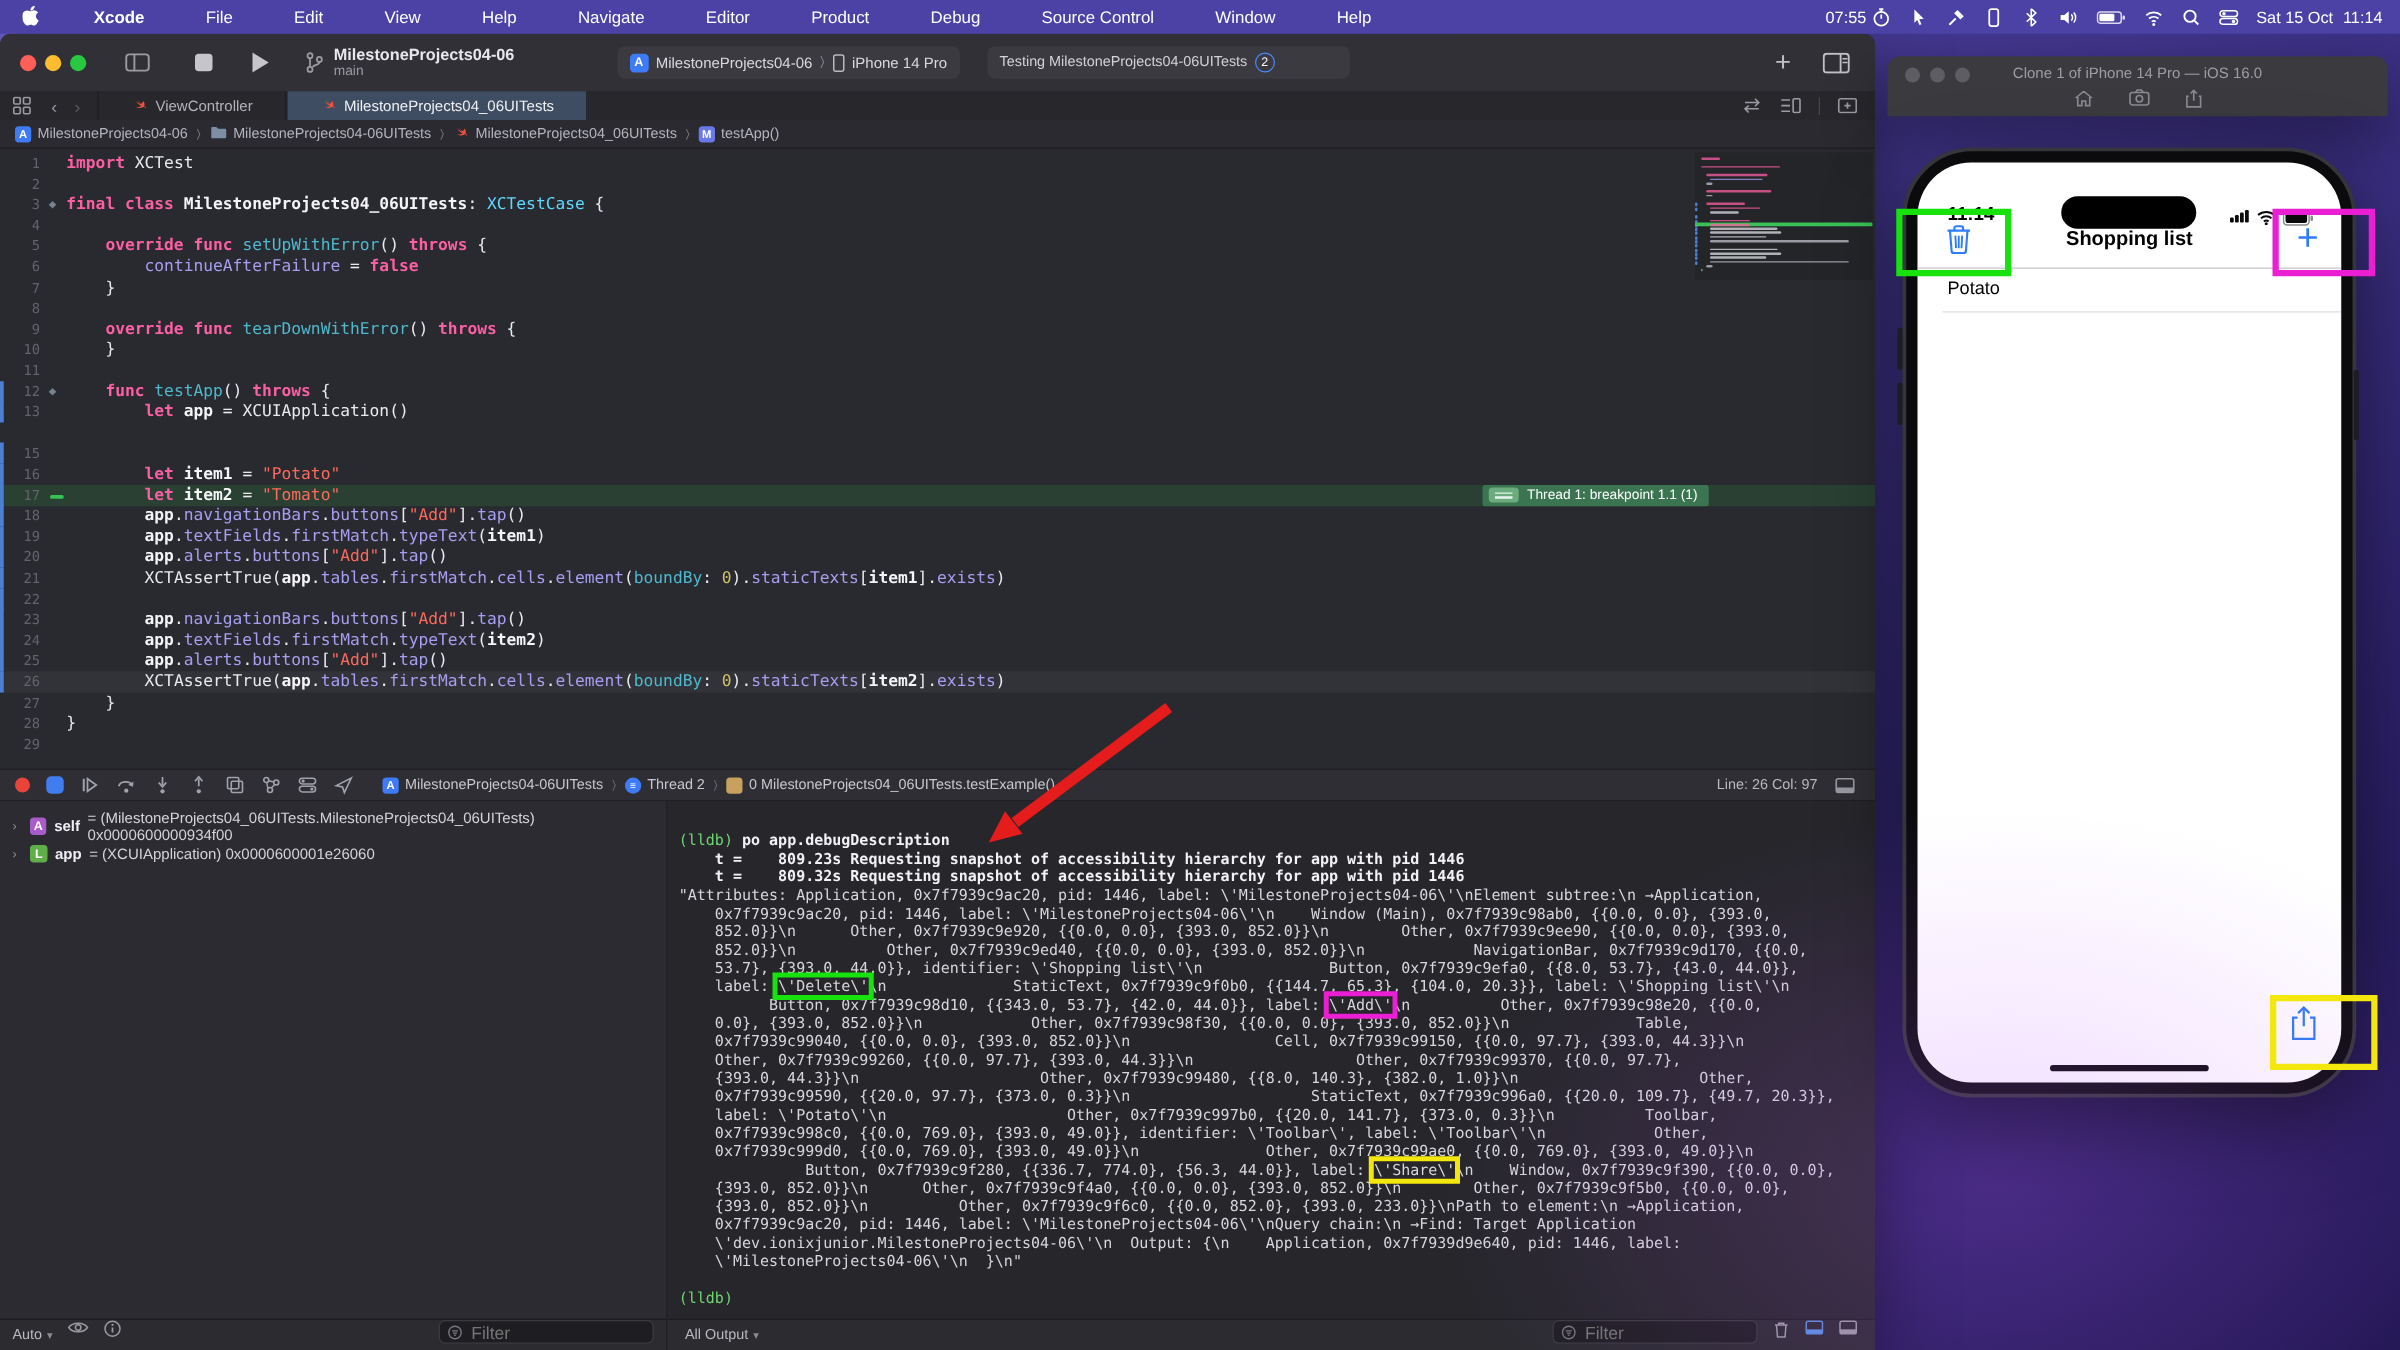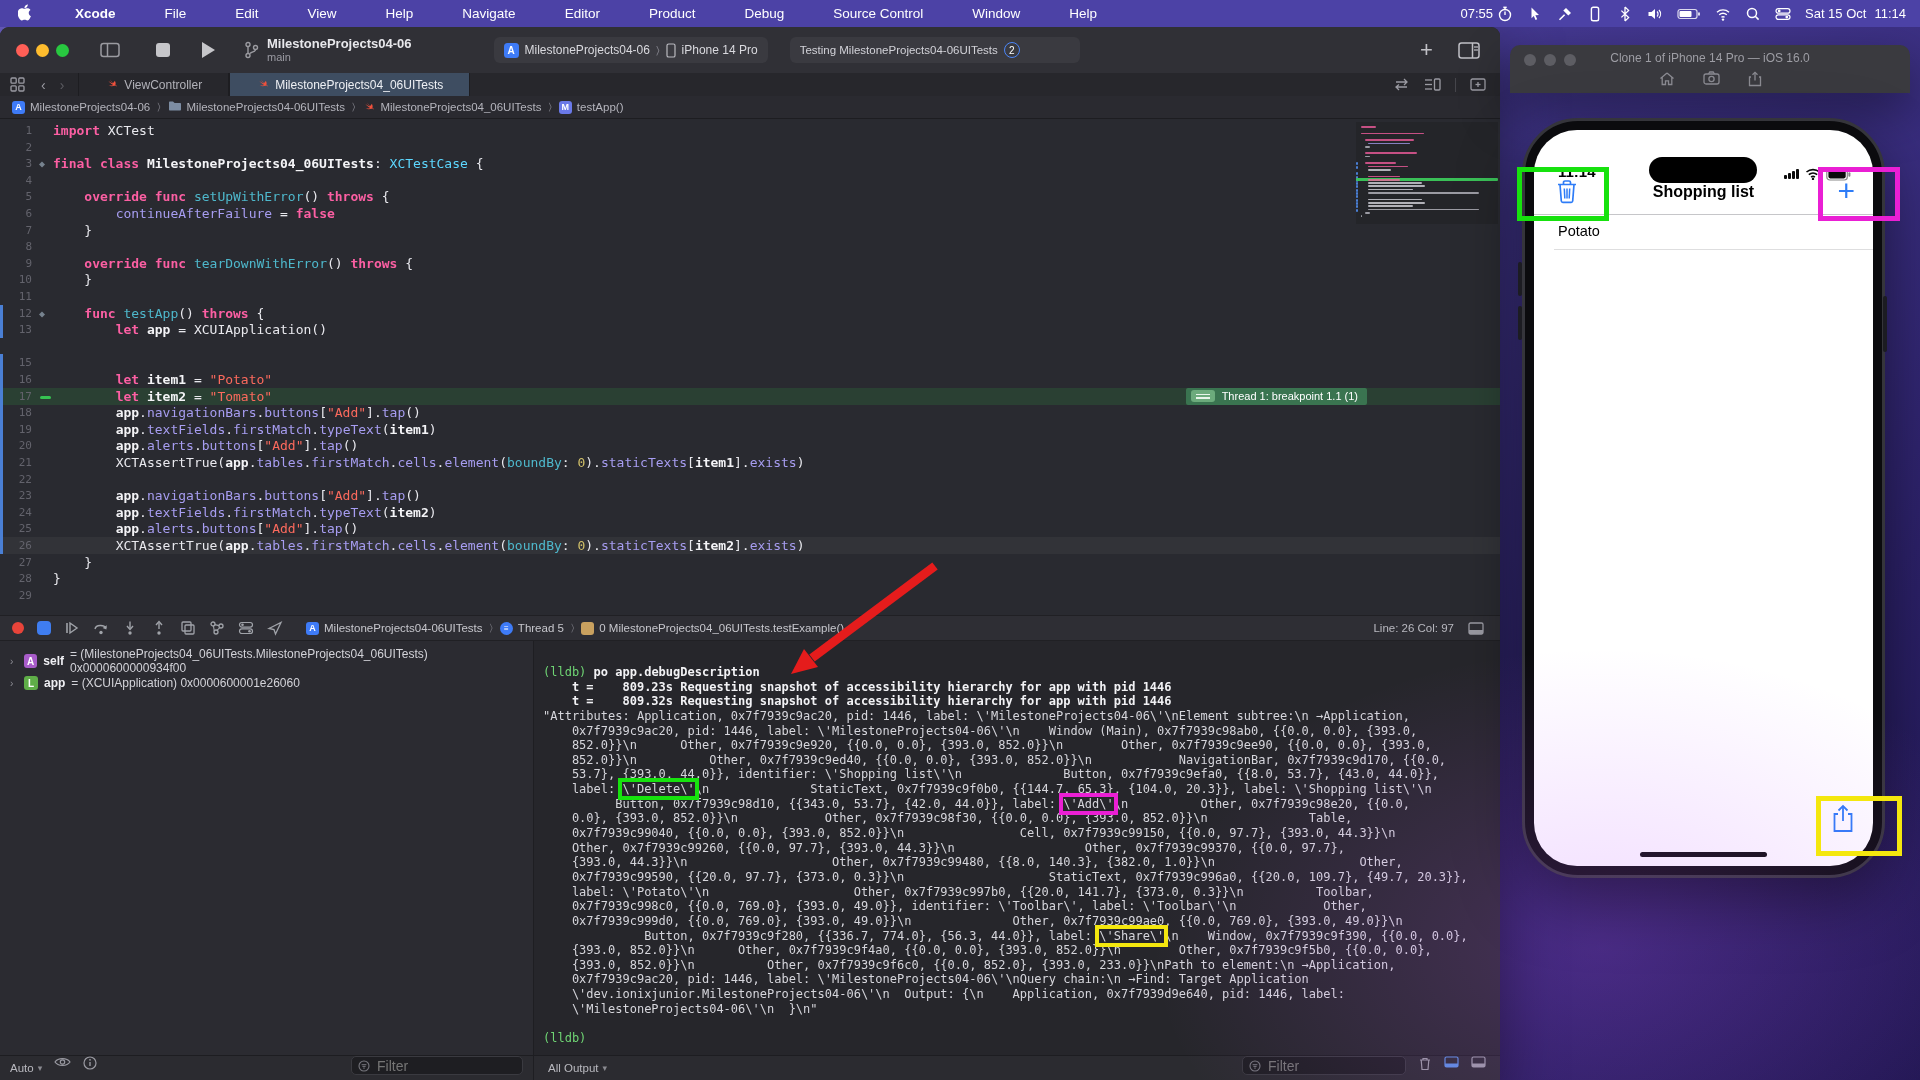--- a/index.html
+++ b/index.html
@@ -436,21 +436,21 @@
     <div id="dbg-crumb">
         <span style="display: flex; align-items: center; gap: 5px;">
           <span>
             <span class="jicon" style="background:#3e7bf7;width:13px;height:13px;">A</span>
           </span>
           <span>MilestoneProjects04-06UITests</span>
         </span>
         <span style="color: rgb(110, 110, 118); font-size: 10px;">〉</span>
         <span style="display: flex; align-items: center; gap: 5px;">
           <span><span style="display:inline-flex;width:13px;height:13px;border-radius:50%;background:#3e7bf7;color:#fff;font-size:8px;align-items:center;justify-content:center;">≡</span></span>
-          <span>Thread 5</span>
+          <span>Thread 2</span>
         </span>
         <span style="color: rgb(110, 110, 118); font-size: 10px;">〉</span>
         <span style="display: flex; align-items: center; gap: 5px;">
           <span>
             <span class="jicon" style="background:#c9a15f;width:13px;height:13px;"></span>
           </span>
           <span>0 MilestoneProjects04_06UITests.testExample()</span>
         </span>
       </div>
     <div id="dbg-right">

